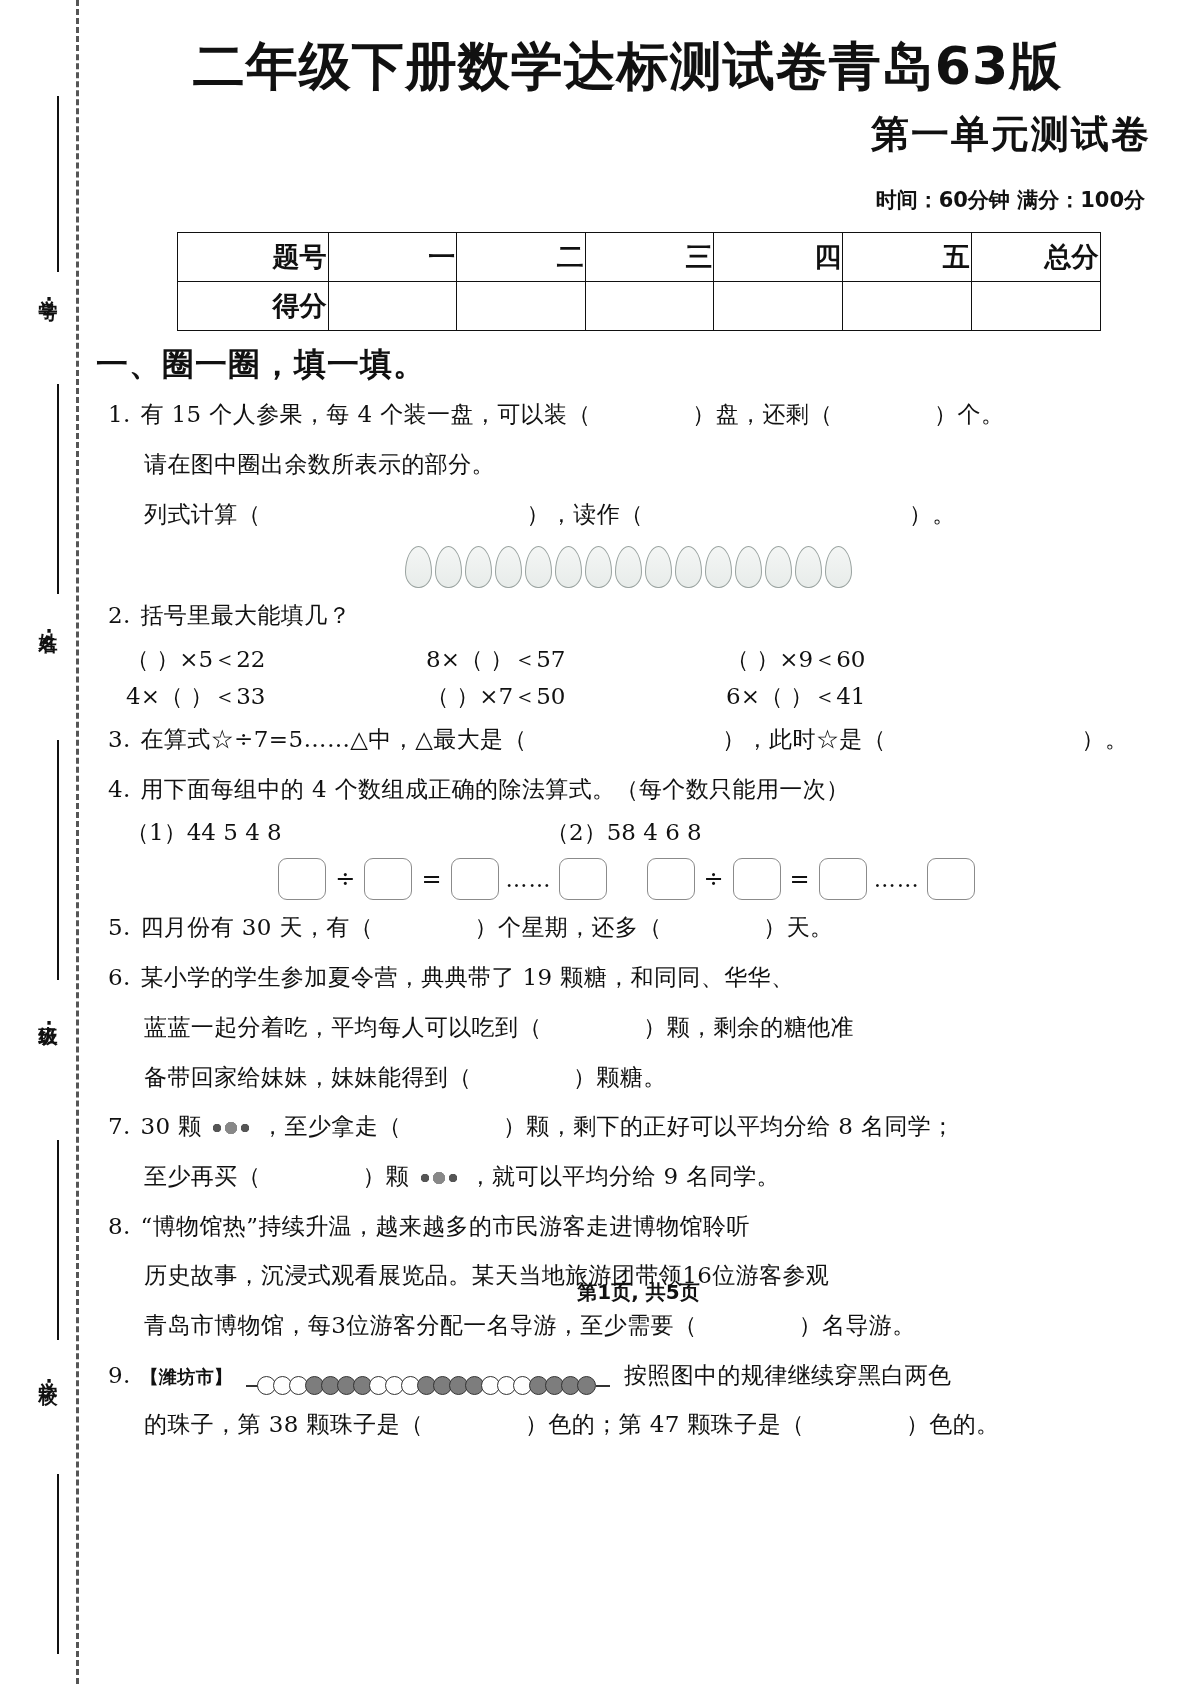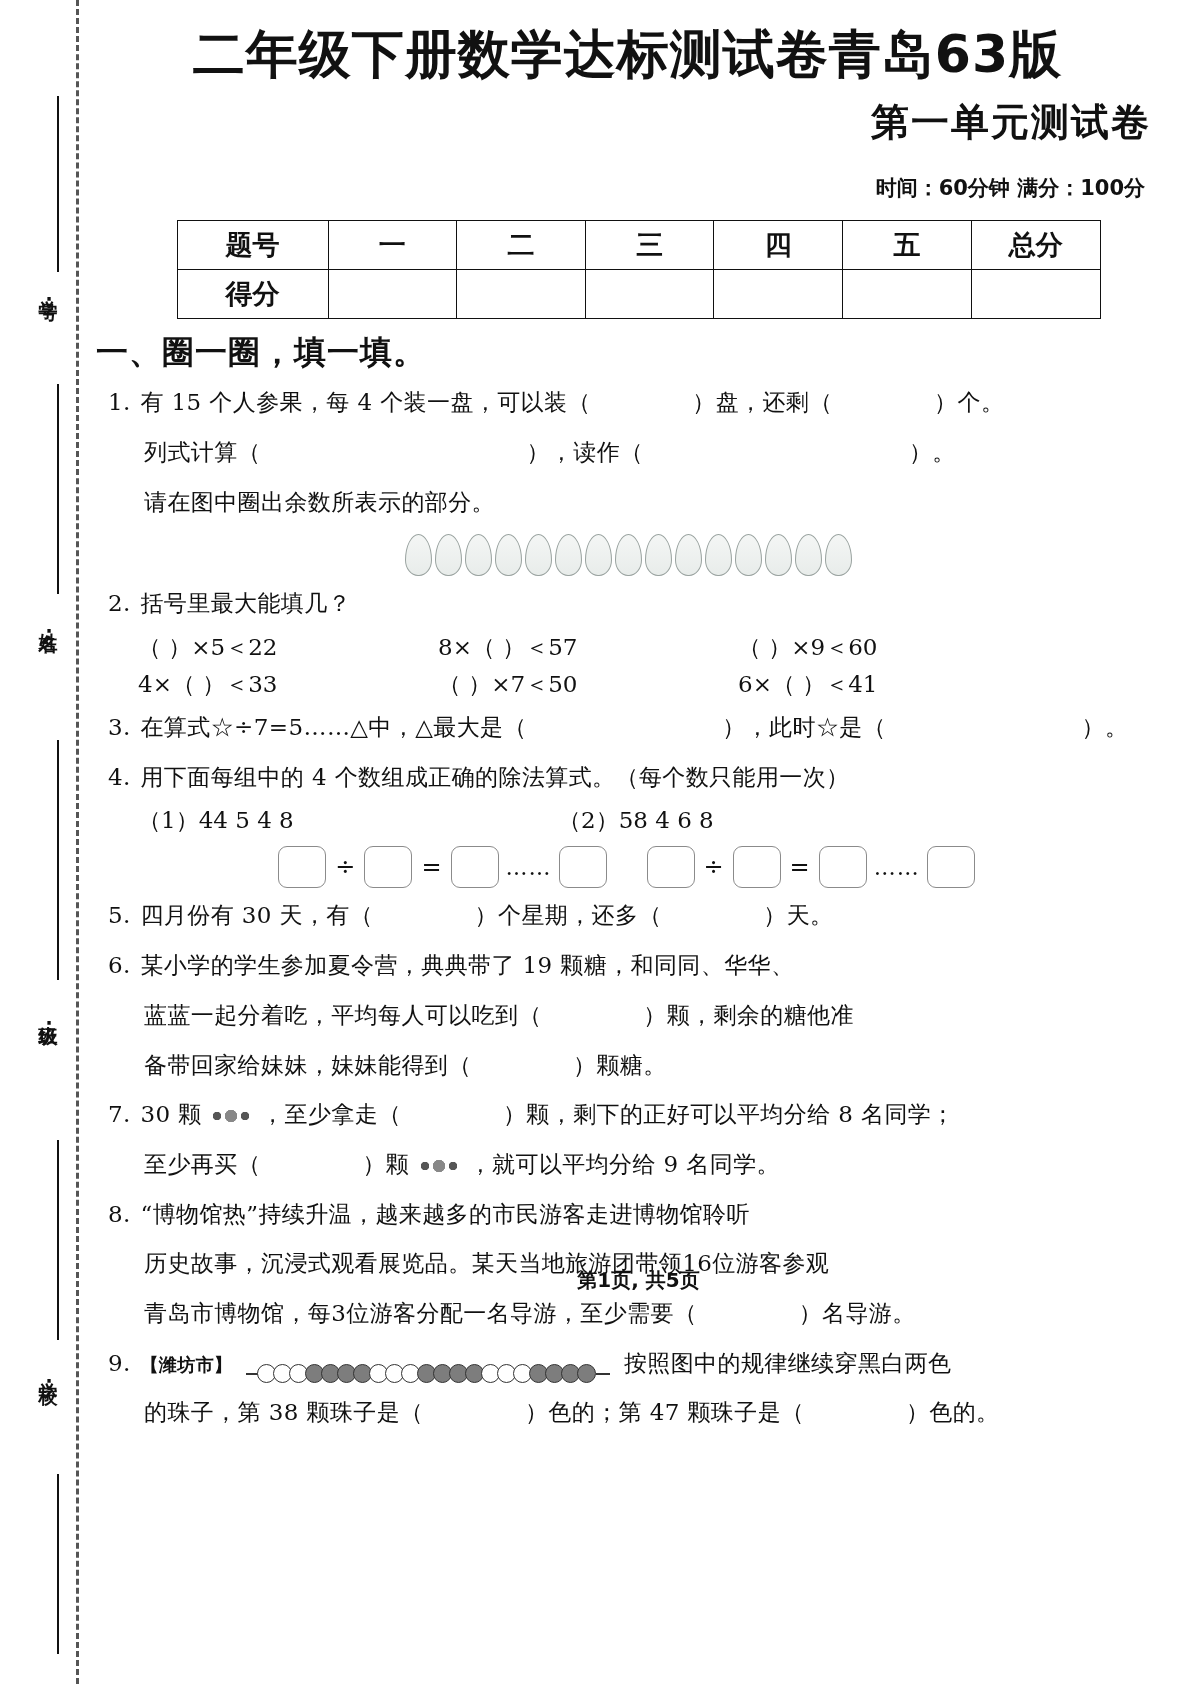--- a/index.html
+++ b/index.html
@@ -20,21 +20,21 @@
   }
   .vlabel{
     position:absolute;left:18px;width:44px;
     writing-mode:vertical-rl;text-orientation:upright;
     font-family:"DejaVu Sans","Liberation Sans",sans-serif;
     font-weight:700;font-size:19px;letter-spacing:2px;
     white-space:nowrap;color:#111;
   }
 
   
-  .page{position:absolute;left:86px;top:0;width:1105px;height:1316px;}
+  .page{position:absolute;left:86px;top:12px;width:1105px;height:1316px;}
 
   .title{
     text-align:center;font-family:"DejaVu Sans","Liberation Sans",sans-serif;
     font-weight:700;font-size:52px;letter-spacing:1px;
     margin:24px 0 0 0;line-height:1.18;padding-right:22px;
   }
   .subtitle{
     text-align:right;font-family:"DejaVu Sans","Liberation Sans",sans-serif;
     font-weight:700;font-size:38px;letter-spacing:2px;
     margin:12px 0 0 0;padding-right:40px;
@@ -42,21 +42,21 @@
   .meta{
     text-align:right;font-family:"DejaVu Sans","Liberation Sans",sans-serif;
     font-size:21px;font-weight:600;margin:26px 46px 18px 0;
   }
 
   
   table.score{
     border-collapse:collapse;margin:0 auto;width:924px;table-layout:fixed;
   }
   table.score td{
-    border:1.6px solid #111;height:46px;text-align:center;vertical-align:middle;
+    border:1.6px solid #111;height:46px;text-align:right;vertical-align:middle;
     font-family:"DejaVu Sans","Liberation Sans",sans-serif;
     font-weight:700;font-size:27px;
   }
   table.score td.lead{width:148px;}
   table.score td.blank{font-weight:400;}
 
   
   .section-head{
     font-family:"DejaVu Sans","Liberation Sans",sans-serif;
     font-weight:700;font-size:32px;margin:12px 0 6px 10px;letter-spacing:1px;
@@ -71,21 +71,21 @@
   
   .seeds{display:flex;justify-content:center;gap:3px;margin:10px 0 4px 0;padding-right:20px;}
   .seed{
     width:25px;height:40px;
     border:1.4px solid #9aa3a0;
     background:linear-gradient(180deg,#f4f6f5,#e8ecea);
     border-radius:50% 50% 48% 48% / 62% 62% 38% 38%;
   }
 
   
-  .eqrow{display:flex;margin:6px 0 0 52px;font-size:23px;}
+  .eqrow{display:flex;margin:6px 0 0 40px;font-size:23px;}
   .eqrow .eq{width:300px;}
 
   
   .boxrow{display:flex;justify-content:center;gap:40px;margin:10px 0 2px 0;padding-right:24px;}
   .boxgroup{display:flex;align-items:center;gap:7px;font-size:24px;}
   .abox{
     width:46px;height:40px;border:1.5px solid #8b8b8b;border-radius:9px;background:#fff;
   }
   .opsym{font-size:24px;padding:0 2px;}
   .dots{letter-spacing:1px;font-size:22px;}
@@ -168,28 +168,28 @@
   <div class="section-head">一、圈一圈，填一填。</div>
 
   <div class="q">
     <span class="num">1.</span>
     <span>有 15 个人参果，每 4 个装一盘，可以装（</span>
     <span class="gap-m"></span>
     <span>）盘，还剩（</span>
     <span class="gap-m"></span>
     <span>）个。</span>
   </div>
+  <div class="q cont">请在图中圈出余数所表示的部分。</div>
   <div class="q cont">
     <span>列式计算（</span>
     <span class="gap-xl"></span>
     <span>），读作（</span>
     <span class="gap-xl"></span>
     <span>）。</span>
   </div>
-  <div class="q cont">请在图中圈出余数所表示的部分。</div>
   <div class="seeds" id="seed-row">
       <span class="seed"></span>
       <span class="seed"></span>
       <span class="seed"></span>
       <span class="seed"></span>
       <span class="seed"></span>
       <span class="seed"></span>
       <span class="seed"></span>
       <span class="seed"></span>
       <span class="seed"></span>

